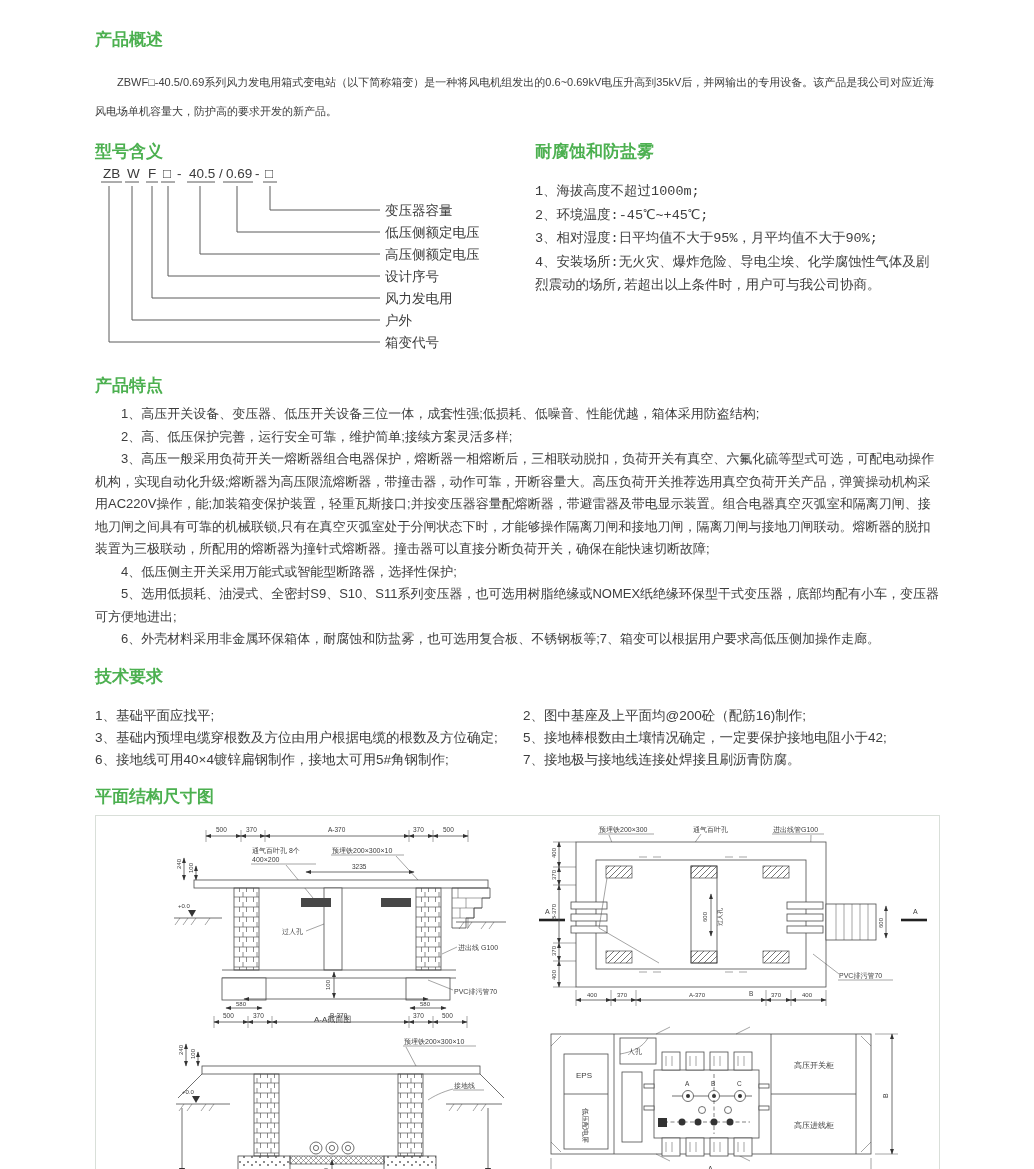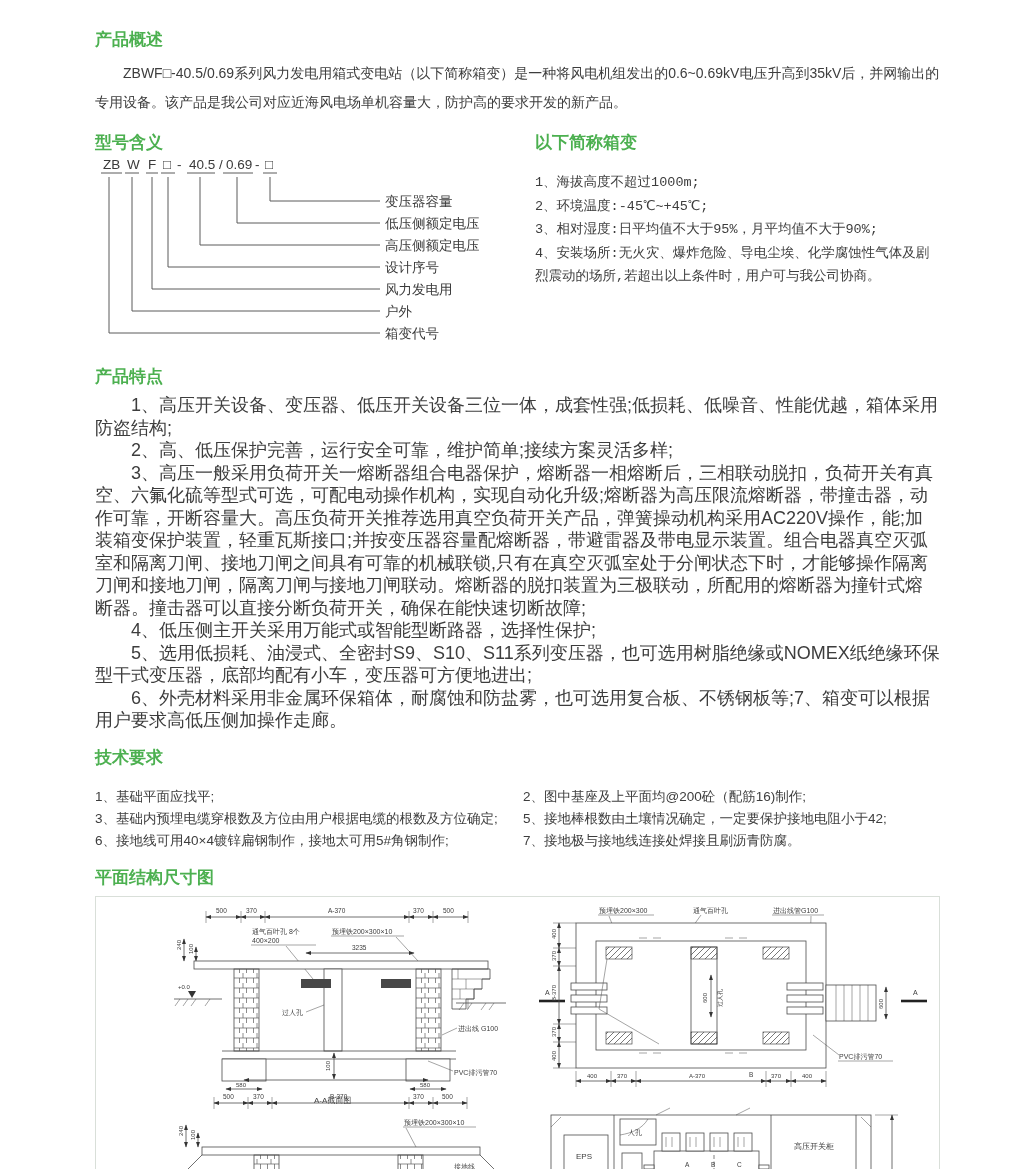--- a/index.html
+++ b/index.html
@@ -1,24 +1,24 @@
 <!DOCTYPE html>
 <html><head>
 <meta charset="utf-8">
 <style>
   * { margin:0; padding:0; box-sizing:border-box; }
   body { background:#fff; font-family:"Liberation Sans","DejaVu Sans",sans-serif; }
   .page { position:relative; width:1034px; height:1169px; background:#fff; overflow:hidden; }
   .content { position:absolute; left:95px; top:28px; width:845px; color:#3d3d3d; }
   h2.sec { color:#4cb050; font-size:17px; font-weight:bold; line-height:24px; }
-  .para { font-size:14px; line-height:29px; text-indent:2em; margin-top:7px; word-break:break-all; }
+  .para { font-size:11px; line-height:29px; text-indent:2em; margin-top:16px; word-break:break-all; }
   .two-col { display:grid; grid-template-columns:440px 1fr; margin-top:14px; }
   .env-item { font-size:13.5px; line-height:23.5px; word-break:break-all; }
   .env-list { margin-top:16px;font-family:Liberation Mono, monospace; }
-  .feat { font-size:18px; line-height:22.5px; text-indent:2em; word-break:break-all; }
+  .feat { font-size:13px; line-height:22.5px; text-indent:2em; word-break:break-all; }
   .features { margin-top:14px; }
   .feat-list { margin-top:5px; }
   .reqs { margin-top:14px; }
   .req-grid { display:grid; grid-template-columns:428px 1fr; margin-top:16px; }
   .req-item { font-size:13.5px; line-height:22px; word-break:break-all; }
   .draw-sec { margin-top:14px; }
   .draw-box { position:relative; width:845px; height:398px; border:1px solid #d9dfd9; margin-top:6px; background:#fff; }
   .dpos { position:absolute; }
   .d-svg text { font-family:"Liberation Sans","DejaVu Sans",sans-serif; fill:#3c3c3c; }
   .t7 { font-size:7px; } .t65 { font-size:6.5px; } .t6 { font-size:6px; }
@@ -78,21 +78,21 @@
           <text class="mlbl" x="290" y="73">低压侧额定电压</text>
           <text class="mlbl" x="290" y="95">高压侧额定电压</text>
           <text class="mlbl" x="290" y="117">设计序号</text>
           <text class="mlbl" x="290" y="139">风力发电用</text>
           <text class="mlbl" x="290" y="161">户外</text>
           <text class="mlbl" x="290" y="183">箱变代号</text>
         </svg>
       </section>
 
       <section>
-        <h2 class="sec">以下简称箱变</h2>
+        <h2 class="sec">耐腐蚀和防盐雾</h2>
         <div class="env-list">
           <div class="env-item">1、海拔高度不超过1000m;</div>
           <div class="env-item">2、环境温度:-45℃~+45℃;</div>
           <div class="env-item">3、相对湿度:日平均值不大于95%，月平均值不大于90%;</div>
           <div class="env-item">4、安装场所:无火灾、爆炸危险、导电尘埃、化学腐蚀性气体及剧烈震动的场所,若超出以上条件时，用户可与我公司协商。</div>
         </div>
       </section>
     </div>
 
     <section class="features">

